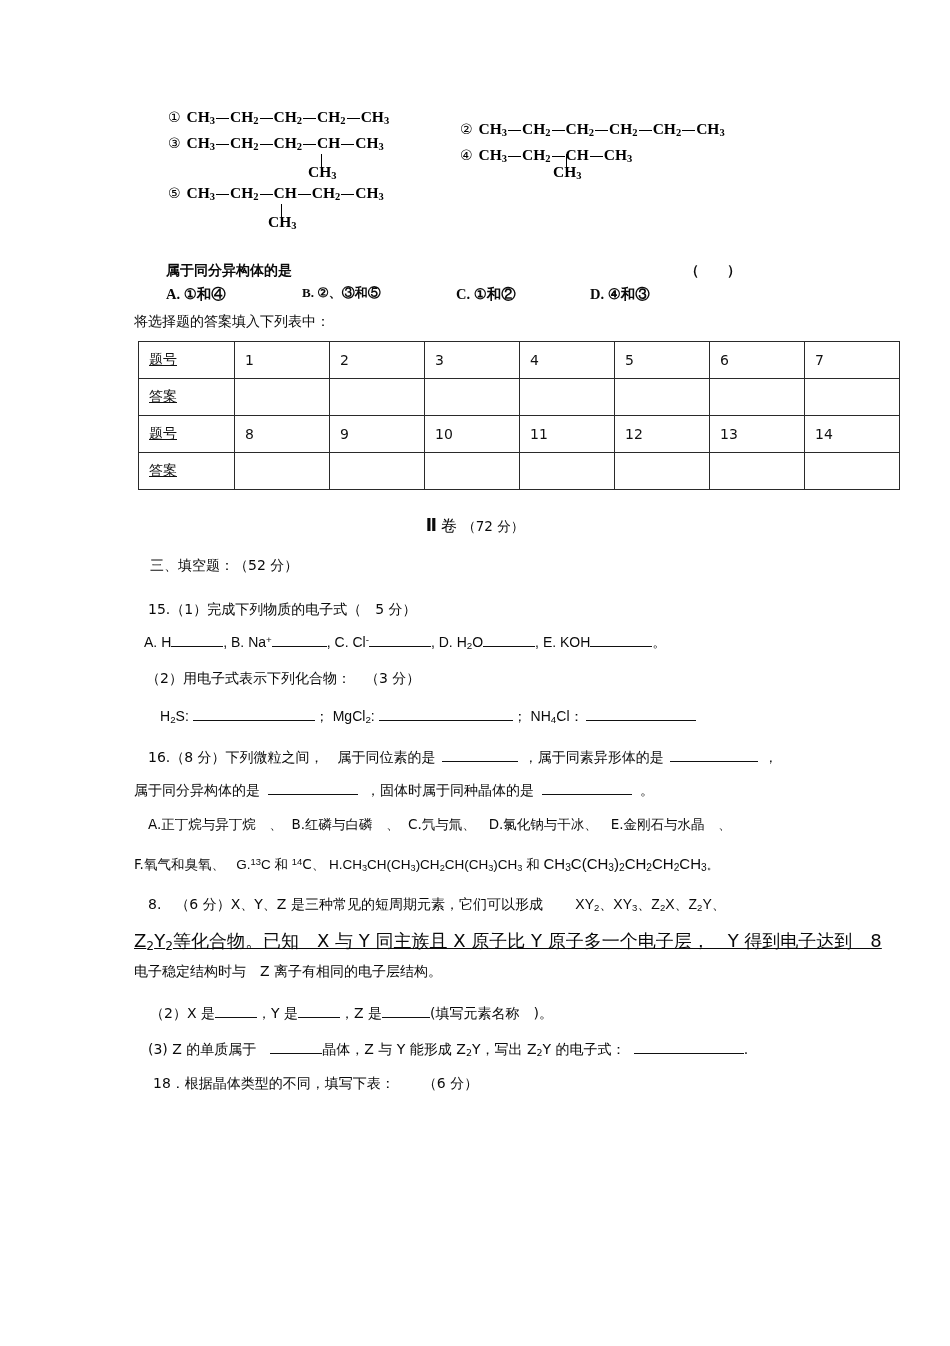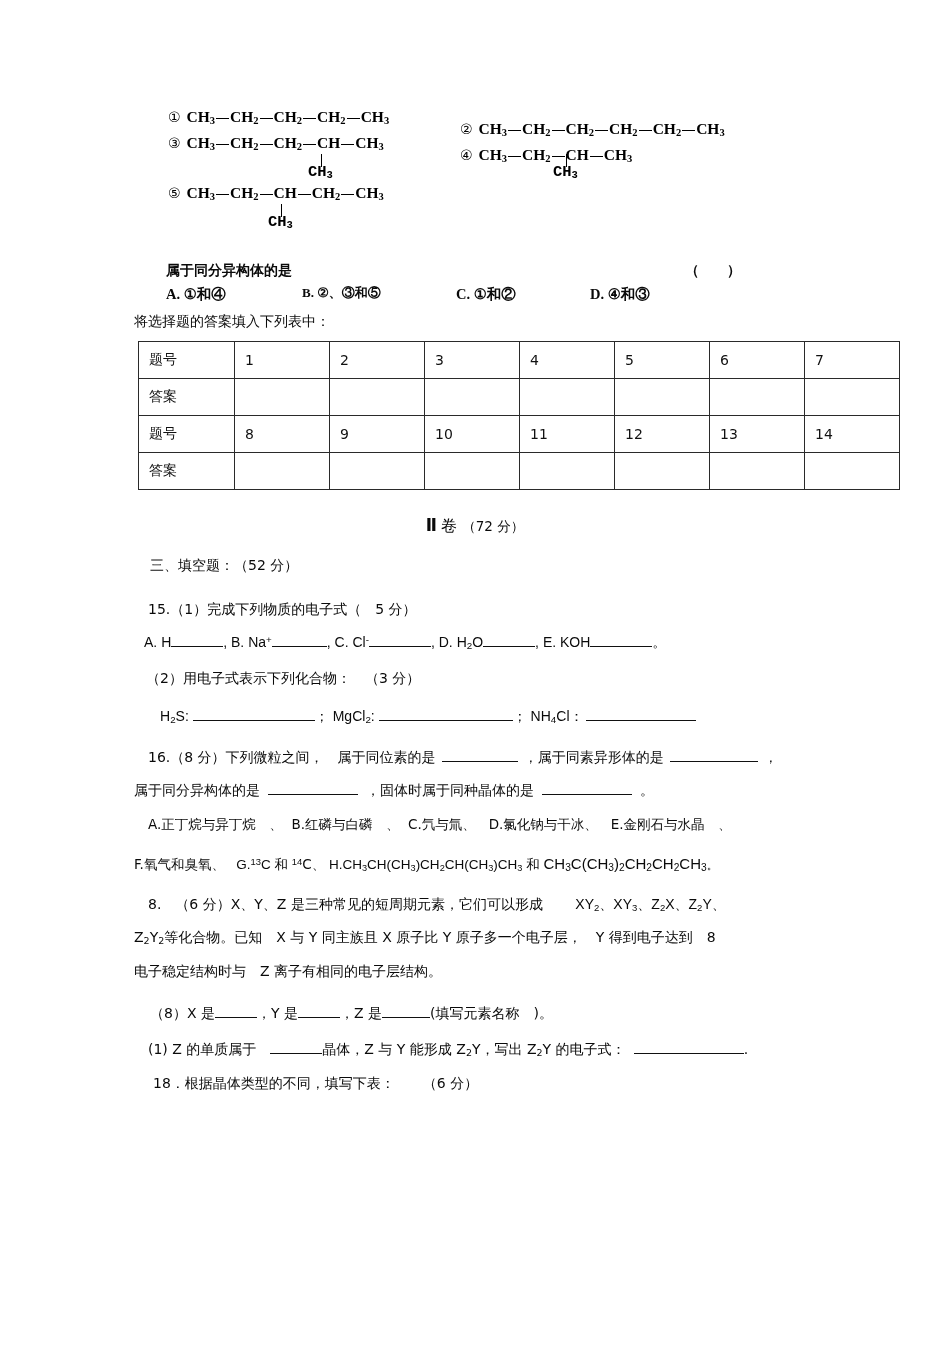--- a/index.html
+++ b/index.html
@@ -64,21 +64,21 @@
   .vbond {
     position: absolute;
     width: 0;
     height: 13px;
     border-left: 1.5px solid #000;
     top: -2px;
   }
   .branch-lab {
     position: absolute;
     top: 7px;
-    font-family: Liberation Mono, monospace;
+    font-family: Liberation Serif, serif;
     font-weight: 700;
     font-size: 15.5px;
   }
 
   
   .tline {
     position: absolute;
     white-space: nowrap;
     font-family: "Liberation Sans", "DejaVu Sans", sans-serif;
     font-size: 13.5px;
@@ -107,21 +107,21 @@
   }
   .ans-table td {
     border: 1.3px solid #2a2a2a;
     height: 36px;
     padding: 0 0 0 10px;
     font-family: "DejaVu Sans", "Liberation Sans", sans-serif;
     font-size: 14px;
     vertical-align: middle;
     color: #111;
   }
-  .ans-table td.hdr { width: 85px; }
+  .ans-table td.hdr { width: 85px; text-decoration: underline; }
   .ans-table td.num { width: 84px; }
 
   
   .juan {
     position: absolute;
     left: 0;
     top: 515px;
     width: 950px;
     text-align: center;
     font-family: "DejaVu Sans", "Liberation Sans", sans-serif;
@@ -297,29 +297,29 @@
     <span class="cnfont">F.氧气和臭氧、</span>&nbsp;&nbsp;
     <span><span>G.</span><sup class="s">13</sup><span>C</span> <span class="cnfont">和</span> <sup class="s">14</sup><span class="cnfont">C、</span></span>
     <span><span>H.</span><span class="chem">CH<sub>3</sub>CH(CH<sub>3</sub>)CH<sub>2</sub>CH(CH<sub>3</sub>)CH<sub>3</sub></span> <span class="cnfont">和</span> <span class="chem" style="font-size:15px">CH<sub>3</sub>C(CH<sub>3</sub>)<sub>2</sub>CH<sub>2</sub>CH<sub>2</sub>CH<sub>3</sub></span><span class="cnfont" style="font-size:11px">。</span></span>
   </div>
 
   <div class="tline cnfont" style="left:148px; top:896px; font-size:14px;">
     <span>8.　（6 分）X、Y、Z 是三种常见的短周期元素，它们可以形成　　</span>
     <span class="chem" style="font-family:'Liberation Sans',sans-serif; font-weight:400; font-size:14px">XY<sub>2</sub>、</span><span class="chem" style="font-family:'Liberation Sans',sans-serif; font-weight:400; font-size:14px">XY<sub>3</sub>、</span><span class="chem" style="font-family:'Liberation Sans',sans-serif; font-weight:400; font-size:14px">Z<sub>2</sub>X、</span><span class="chem" style="font-family:'Liberation Sans',sans-serif; font-weight:400; font-size:14px">Z<sub>2</sub>Y、</span>
   </div>
 
-  <div class="tline cnfont" style="left:134px; top:929px; font-size:14px;">
+  <div class="tline cnfont" style="left:134px; top:929px; font-size:18px;text-decoration:underline;">
     <span class="chem">Z<sub>2</sub>Y<sub>2</sub></span><span>等化合物。已知　X 与 Y 同主族且 X 原子比 Y 原子多一个电子层，　Y 得到电子达到　8</span>
   </div>
 
   <div class="tline cnfont" style="left:134px; top:963px; font-size:14px;">电子稳定结构时与　Z 离子有相同的电子层结构。</div>
 
   <div class="tline cnfont" style="left:150px; top:1004px; font-size:14px;">
-    <span>（8）X 是</span><span class="ul-s" style="width:42px"></span><span>，Y 是</span><span class="ul-s" style="width:42px"></span><span>，Z 是</span><span class="ul-s" style="width:48px"></span><span>(填写元素名称　)。</span>
+    <span>（2）X 是</span><span class="ul-s" style="width:42px"></span><span>，Y 是</span><span class="ul-s" style="width:42px"></span><span>，Z 是</span><span class="ul-s" style="width:48px"></span><span>(填写元素名称　)。</span>
   </div>
 
   <div class="tline cnfont" style="left:148px; top:1040px; font-size:14px;">
-    <span>(1) Z 的单质属于　</span><span class="ul-s" style="width:52px"></span><span>晶体，Z 与 Y 能形成 <span class="chem">Z<sub>2</sub>Y</span>，写出 <span class="chem">Z<sub>2</sub>Y</span> 的电子式：</span><span class="ul-s" style="width:110px; margin-left:8px"></span><span>.</span>
+    <span>(3) Z 的单质属于　</span><span class="ul-s" style="width:52px"></span><span>晶体，Z 与 Y 能形成 <span class="chem">Z<sub>2</sub>Y</span>，写出 <span class="chem">Z<sub>2</sub>Y</span> 的电子式：</span><span class="ul-s" style="width:110px; margin-left:8px"></span><span>.</span>
   </div>
 
   <div class="tline cnfont" style="left:153px; top:1075px; font-size:14px;">18．根据晶体类型的不同，填写下表：　　（6 分）</div>
 
 </div>
 
 </body></html>

